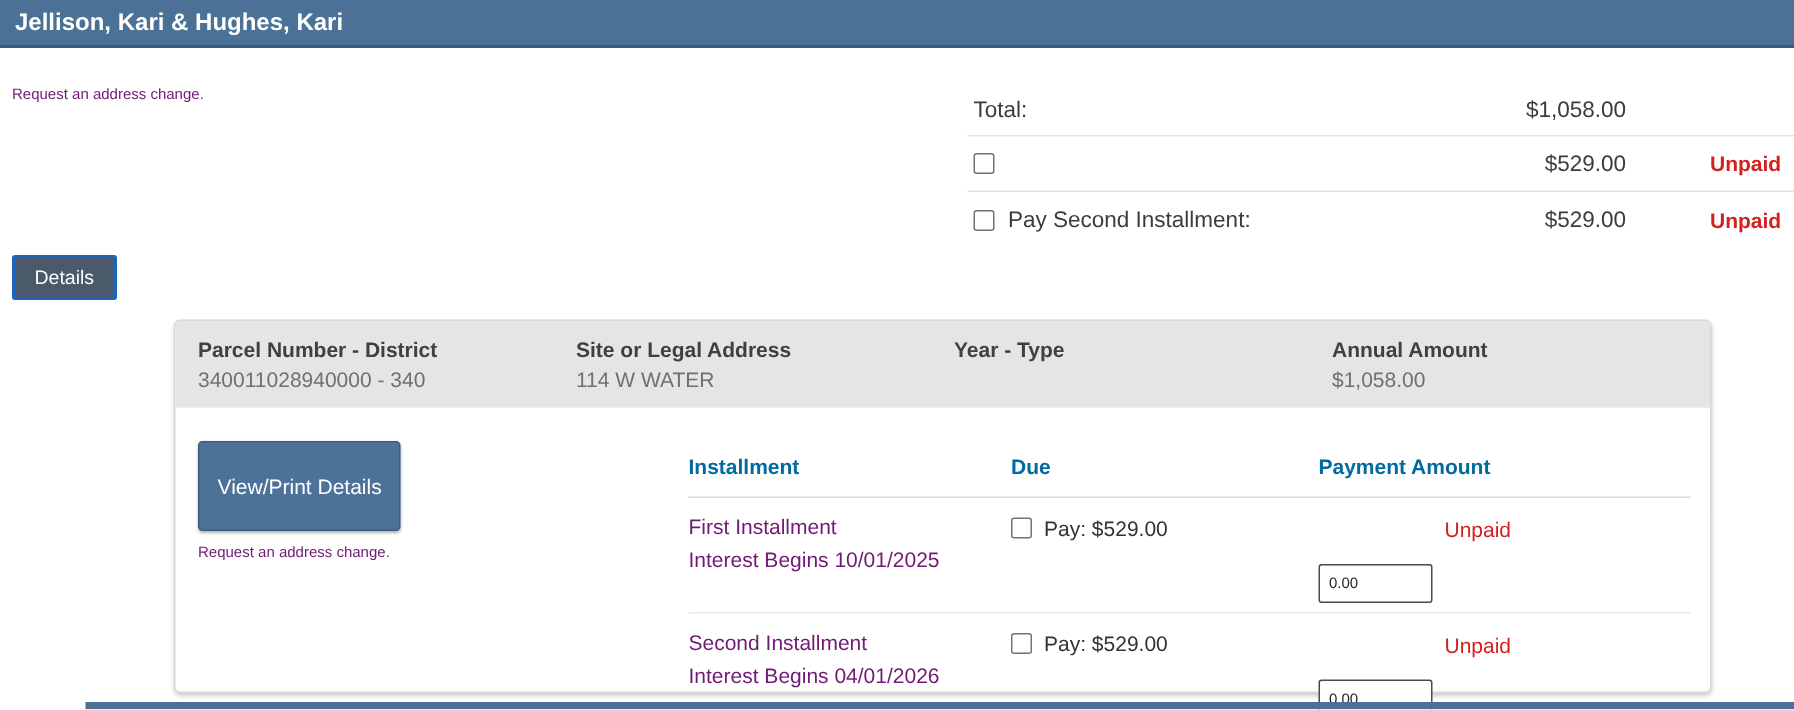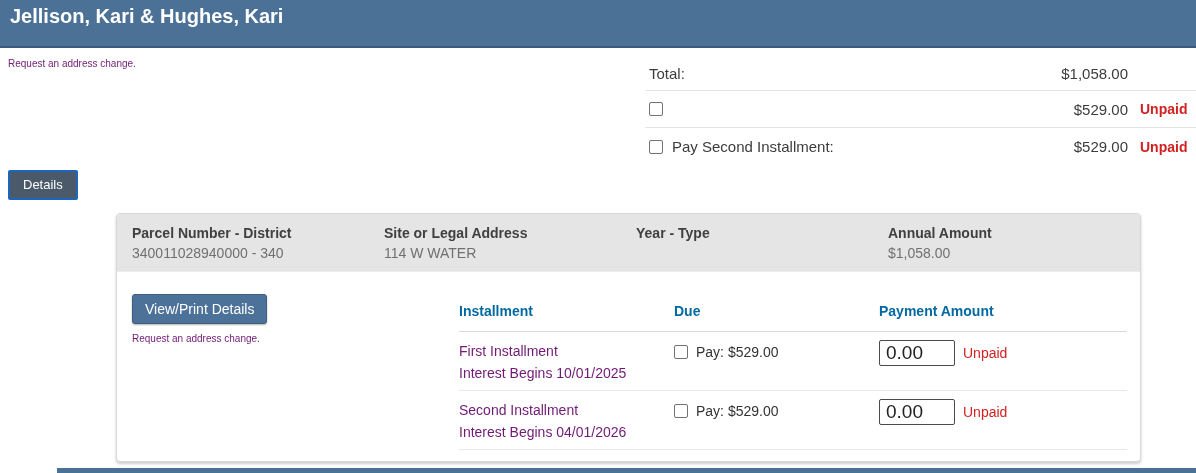--- a/index.html
+++ b/index.html
@@ -10,43 +10,44 @@
     height: 473px;
     background: #fff;
     overflow: hidden;
     font-family: "Liberation Sans", sans-serif;
     color: #3c3c3c;
   }
 
   
   .titlebar {
     position: absolute; top: 0; left: 0; right: 0;
-    height: 48px; line-height: 32px;
+    height: 32px; line-height: 32px;
     background: #4b7196;
     border-bottom: 2px solid #3a5a79;
-    color: #fff; font-size: 20px; font-weight: bold;
+    color: #fff; font-size: 16px; font-weight: bold;
     padding-left: 10px;
     white-space: nowrap;
   }
 
   
   .addr-link {
     color: #701a75; font-size: 10px; text-decoration: none; cursor: pointer;
     white-space: nowrap;
   }
   .top-link { position: absolute; top: 58px; left: 8px; }
 
   
   .summary { position: absolute; top: 57px; left: 645px; right: 0; }
   .srow {
     display: flex; align-items: center;
     height: 37px;
     border-bottom: 1px solid #e3e3e3;
     padding: 0 8px 0 4px;
     font-size: 15px;
+    gap: 44px;
   }
   .srow.total { height: 34px; }
   .srow:last-child { border-bottom: none; justify-content: space-between; }
   .slabel { flex: 1; display: flex; align-items: center; color: #3c3c3c; }
   .samount { width: 92px; text-align: right; color: #3c3c3c; }
   .sstatus { width: 48px; margin-left: 12px; font-weight: bold; color: #d32121; font-size: 14px; }
 
   .cb {
     appearance: none; -webkit-appearance: none;
     width: 14px; height: 14px;
@@ -82,21 +83,21 @@
   .ph-label { font-size: 14px; font-weight: bold; color: #404040; }
   .ph-value { font-size: 14px; color: #707070; margin-top: 4px; }
 
   .panel-body { display: flex; padding: 22px 13px 0 15px; }
   .left-col { width: 327px; flex: none; }
   .vp-btn {
     background: #4d7299; color: #fff;
     border: 1px solid #3d5e7e; border-radius: 3px;
     box-shadow: 0 1px 2px rgba(0,0,0,0.3);
     font-family: inherit; font-size: 14px;
-    padding: 6px 12px; cursor: pointer;
+    padding: 21px 12px; cursor: pointer;
   }
   .left-col .addr-link { display: inline-block; margin-top: 9px; }
 
   .inst-table { flex: 1; }
   .t-head {
     display: grid; grid-template-columns: 215px 205px 1fr;
     font-size: 14px; font-weight: bold; color: #0369a1;
     padding: 9px 0 12px;
     border-bottom: 1px solid #d9d9d9;
   }
@@ -105,21 +106,21 @@
     padding: 8px 0 6px;
     border-bottom: 1px solid #e9e9e9;
   }
   .c1 div { font-size: 14px; color: #701a75; line-height: 22px; }
   .c2 { display: flex; align-items: flex-start; padding-top: 4px; font-size: 14px; color: #333; }
   .c2 .cb { margin-right: 8px; margin-top: 1px; }
   .c3 { display: flex; align-items: flex-start; }
   .amount-input {
     width: 76px; height: 26px;
     border: 1px solid #4a4a4a; border-radius: 2px;
-    padding: 0 6px; font-family: inherit; font-size: 19px; color: #222;
+    padding: 0 6px; font-family: inherit; font-size: 10px; color: #222; margin-top: 36px;
   }
   .unpaid { color: #d32121; font-size: 14px; margin-left: 8px; margin-top: 5px; }
 
   
   .bottom-strip {
     position: absolute; bottom: 0; left: 57px; right: 0;
     height: 5px; background: #4b7196;
   }
 </style>
 </head>

